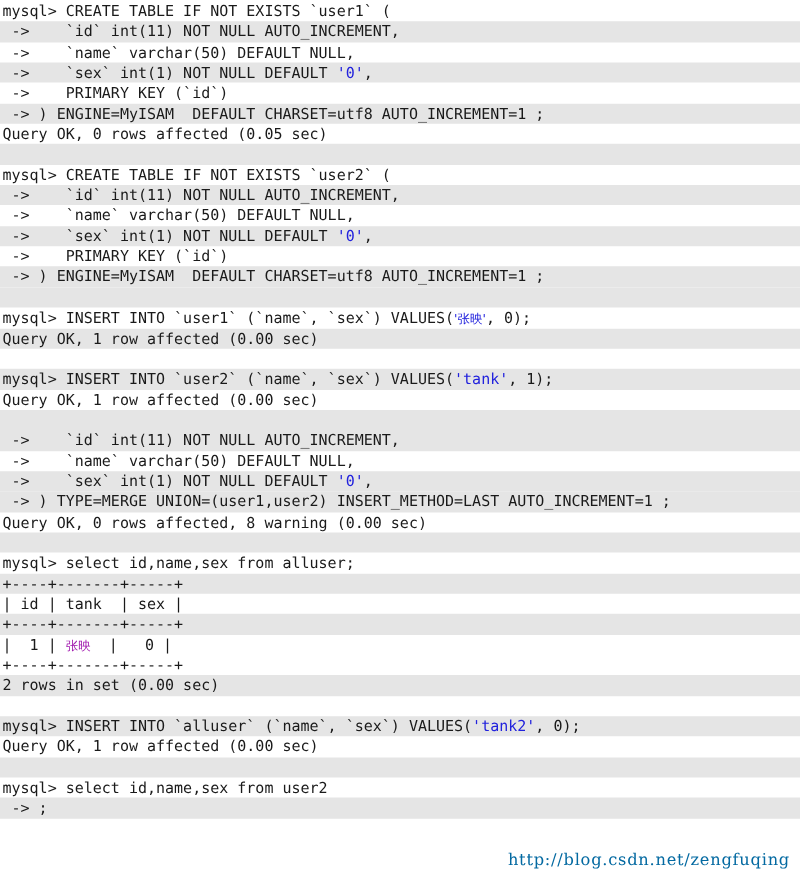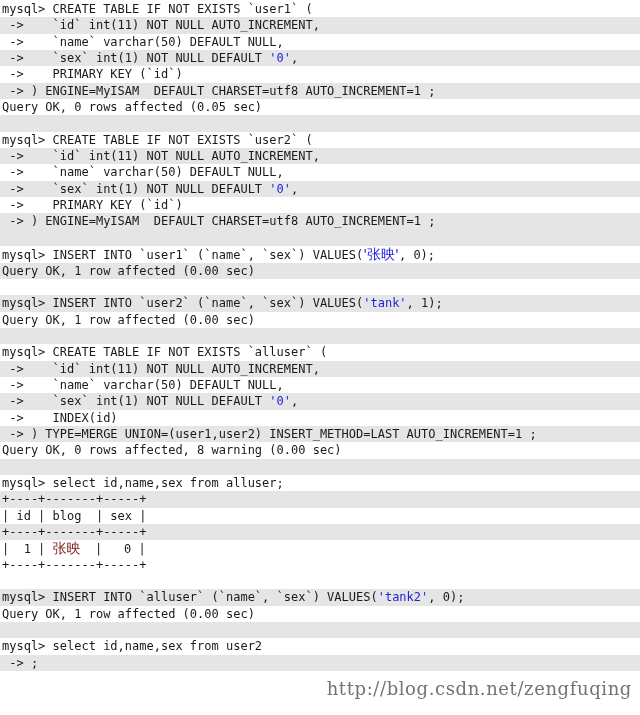--- a/index.html
+++ b/index.html
@@ -35,30 +35,30 @@
   }
   .line.stripe {
     background: #e5e5e5;
   }
   .tok-str {
     color: #2222dd;
   }
   .tok-cjk {
     font-family: "DejaVu Sans", "Liberation Sans", sans-serif;
     color: #2222dd;
-    font-size: 14px;
+    font-size: 10px;
   }
   #watermark {
     position: absolute;
     right: 8px;
     bottom: 18px;
     font-family: "DejaVu Serif", "Liberation Serif", serif;
-    font-size: 18px;
+    font-size: 13px;
     letter-spacing: 0.6px;
-    color: #737373;
+    color: #0369a1;
     white-space: pre;
     pointer-events: none;
     user-select: none;
   }
 </style>
 </head>
 <body>
 
 <div id="terminal">
   <div id="lines">
@@ -76,34 +76,33 @@
       <div class="line stripe"> -&gt;    `sex` int(1) NOT NULL DEFAULT <span class="tok-str">'0'</span>,</div>
       <div class="line"> -&gt;    PRIMARY KEY (`id`)</div>
       <div class="line stripe"> -&gt; ) ENGINE=MyISAM  DEFAULT CHARSET=utf8 AUTO_INCREMENT=1 ;</div>
       <div class="line stripe"></div>
       <div class="line">mysql&gt; INSERT INTO `user1` (`name`, `sex`) VALUES(<span class="tok-cjk">'张映'</span>, 0);</div>
       <div class="line stripe">Query OK, 1 row affected (0.00 sec)</div>
       <div class="line"></div>
       <div class="line stripe">mysql&gt; INSERT INTO `user2` (`name`, `sex`) VALUES(<span class="tok-str">'tank'</span>, 1);</div>
       <div class="line">Query OK, 1 row affected (0.00 sec)</div>
       <div class="line stripe"></div>
-      <div class="line">mysql&gt; CREATE TABLE IF NOT EXISTS `alluser` (</div>
       <div class="line stripe"> -&gt;    `id` int(11) NOT NULL AUTO_INCREMENT,</div>
       <div class="line"> -&gt;    `name` varchar(50) DEFAULT NULL,</div>
       <div class="line stripe"> -&gt;    `sex` int(1) NOT NULL DEFAULT <span class="tok-str">'0'</span>,</div>
-      <div class="line"> -&gt;    INDEX(id)</div>
       <div class="line stripe"> -&gt; ) TYPE=MERGE UNION=(user1,user2) INSERT_METHOD=LAST AUTO_INCREMENT=1 ;</div>
       <div class="line">Query OK, 0 rows affected, 8 warning (0.00 sec)</div>
       <div class="line stripe"></div>
       <div class="line">mysql&gt; select id,name,sex from alluser;</div>
       <div class="line stripe">+----+-------+-----+</div>
-      <div class="line">| id | blog  | sex |</div>
+      <div class="line">| id | tank  | sex |</div>
       <div class="line stripe">+----+-------+-----+</div>
-      <div class="line">|  1 | <span class="tok-cjk" style="color: #7f1d1d;">张映</span>  |   0 |</div>
+      <div class="line">|  1 | <span class="tok-cjk" style="color: #a21caf;">张映</span>  |   0 |</div>
       <div class="line">+----+-------+-----+</div>
+      <div class="line stripe">2 rows in set (0.00 sec)</div>
       <div class="line"></div>
       <div class="line stripe">mysql&gt; INSERT INTO `alluser` (`name`, `sex`) VALUES(<span class="tok-str">'tank2'</span>, 0);</div>
       <div class="line">Query OK, 1 row affected (0.00 sec)</div>
       <div class="line stripe"></div>
       <div class="line">mysql&gt; select id,name,sex from user2</div>
       <div class="line stripe"> -&gt; ;</div>
     </div>
   <div id="watermark">http://blog.csdn.net/zengfuqing</div>
 </div>
 

